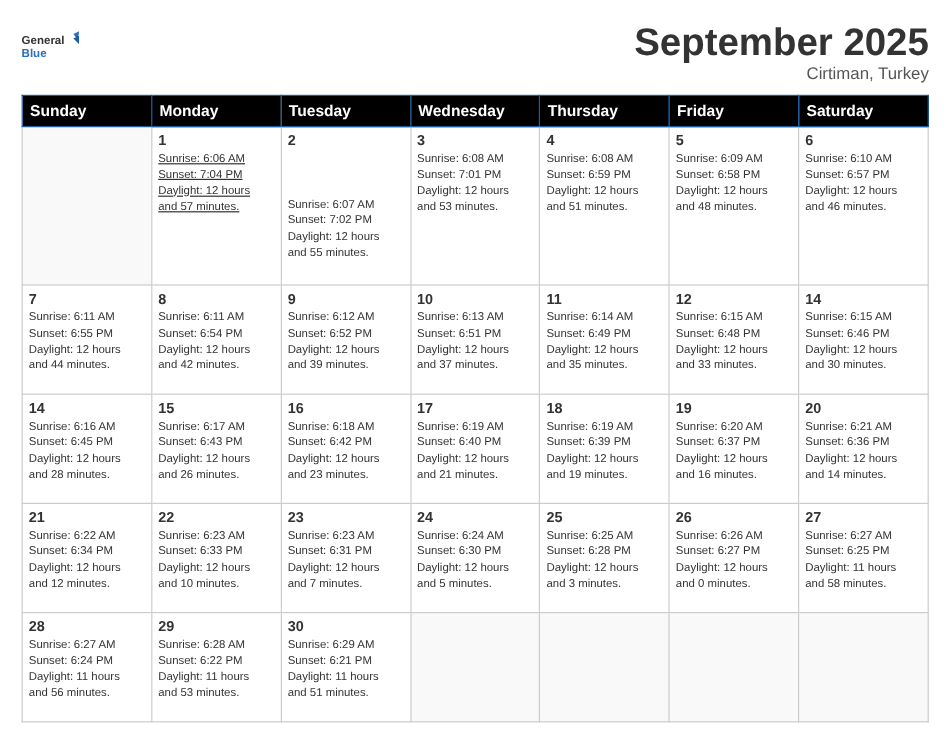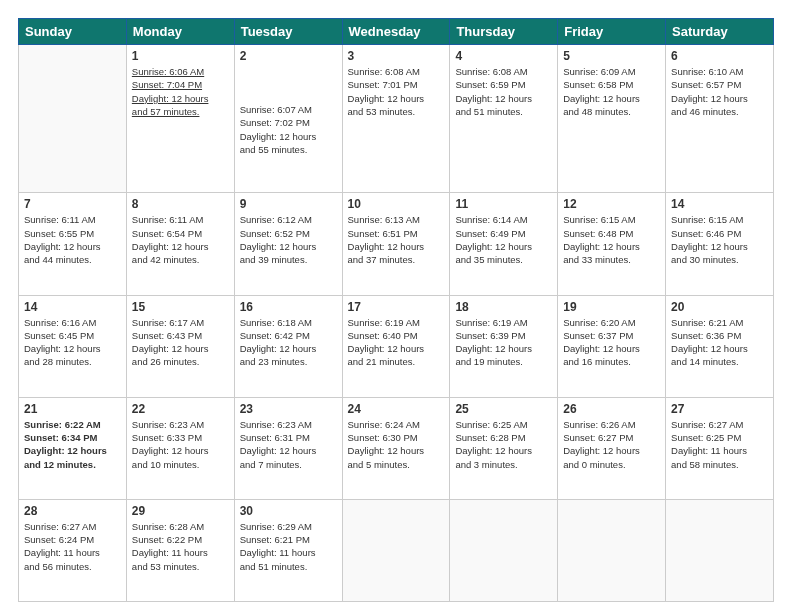--- a/index.html
+++ b/index.html
@@ -42,21 +42,21 @@
       color: #555;
     }
     .calendar {
       flex: 1;
       border: 1px solid #ccc;
       border-collapse: collapse;
       width: 100%;
       table-layout: fixed;
     }
     .calendar th {
-      background: #0f766e;
+      background: #000000;
       color: #fff;
       text-align: left;
       padding: 5px 6px;
       font-size: 13px;
       font-weight: bold;
       border: 1px solid #1a5ca0;
     }
     .calendar td {
       vertical-align: top;
       border: 1px solid #ccc;
@@ -78,20 +78,34 @@
       line-height: 1.4;
     }
     .empty-cell {
       background: #f9f9f9;
     }
   </style>
 </head>
 <body>
 
 <div class="page">
+  <div class="header">
+    <div class="logo">
+  <svg width="48" height="40" viewBox="0 0 80 40">
+    <text x="0" y="18" font-size="16" font-weight="bold" font-family="Arial,sans-serif" fill="#333">General</text>
+    <text x="0" y="36" font-size="16" font-weight="bold" font-family="Arial,sans-serif" fill="#2a6ebd">Blue</text>
+    <polygon points="72,4 80,0 78,12" fill="#2a6ebd"></polygon>
+    <polygon points="72,10 80,6 80,18" fill="#1a5ca0"></polygon>
+  </svg>
+</div>
+    <div class="title-block">
+      <div class="month-title">September 2025</div>
+      <div class="subtitle">Cirtiman, Turkey</div>
+    </div>
+  </div>
 
   <table class="calendar">
     <thead>
       <tr>
 
       <th>Sunday</th>
           <th>Monday</th>
           <th>Tuesday</th>
           <th>Wednesday</th>
           <th>Thursday</th>
@@ -244,21 +258,21 @@
             <span class="day-number">20</span>
             <div class="day-info" style="white-space: pre-line;">Sunrise: 6:21 AM
 Sunset: 6:36 PM
 Daylight: 12 hours
 and 14 minutes.</div>
           </td>
         </tr>
         <tr>
           <td>
             <span class="day-number">21</span>
-            <div class="day-info" style="white-space: pre-line; font-weight: bold;">Sunrise: 6:22 AM
+            <div class="day-info" style="white-space: pre-line;">Sunrise: 6:22 AM
 Sunset: 6:34 PM
 Daylight: 12 hours
 and 12 minutes.</div>
           </td>
           <td>
             <span class="day-number">22</span>
             <div class="day-info" style="white-space: pre-line;">Sunrise: 6:23 AM
 Sunset: 6:33 PM
 Daylight: 12 hours
 and 10 minutes.</div>

